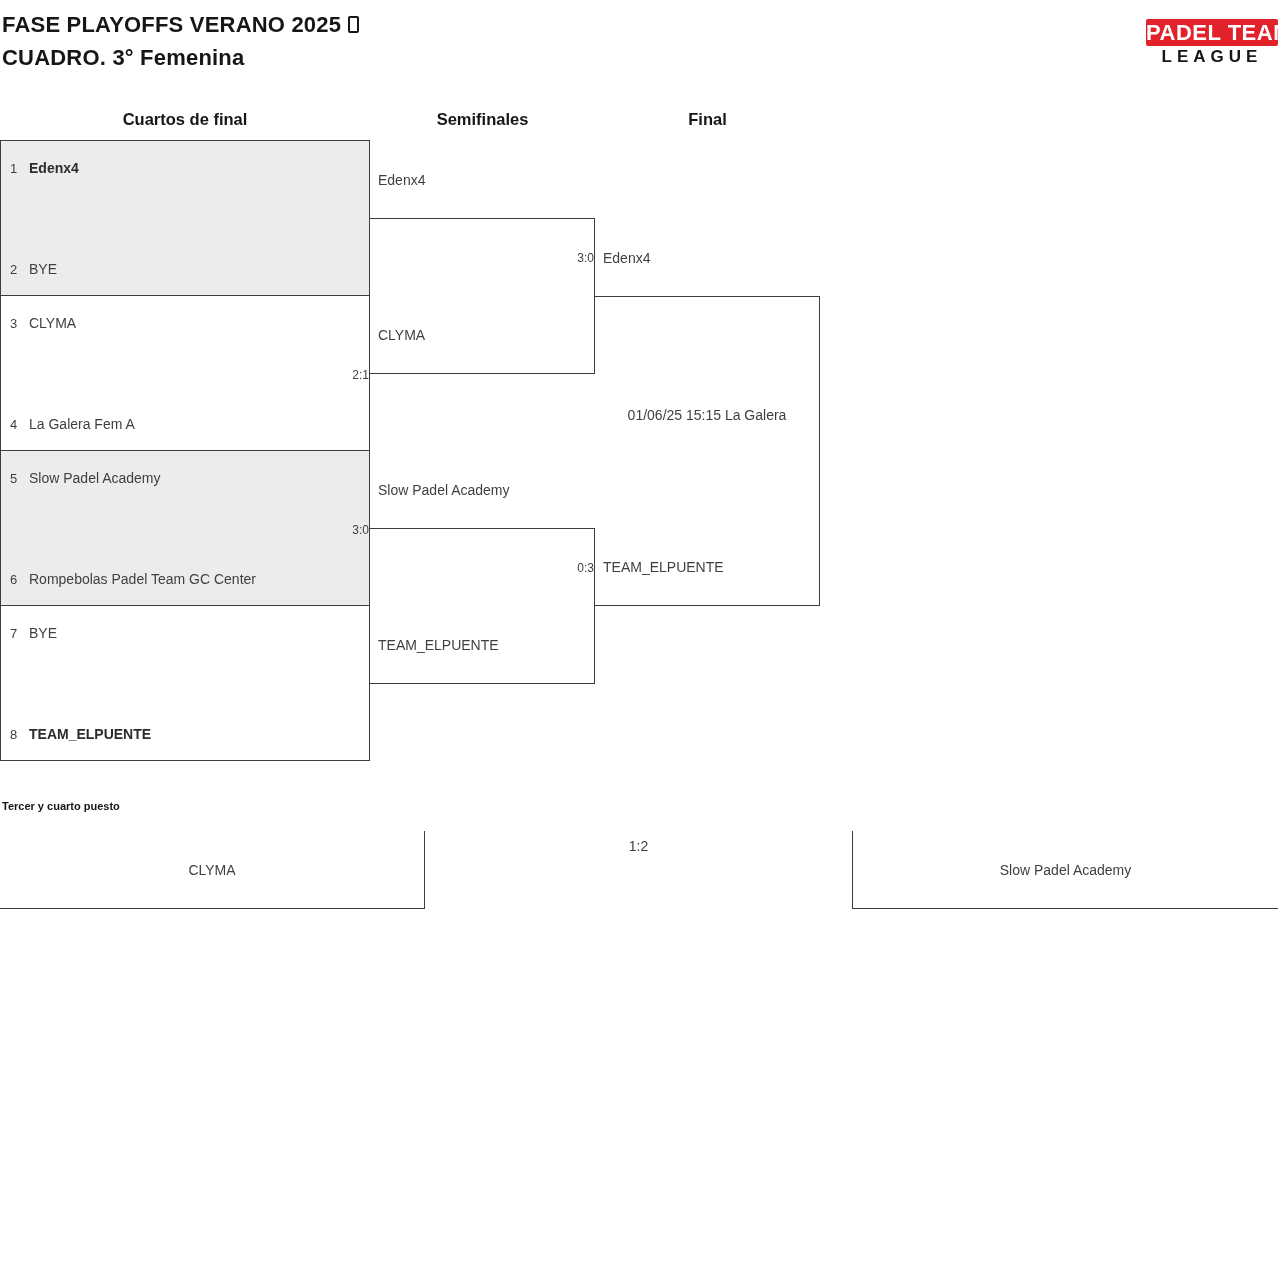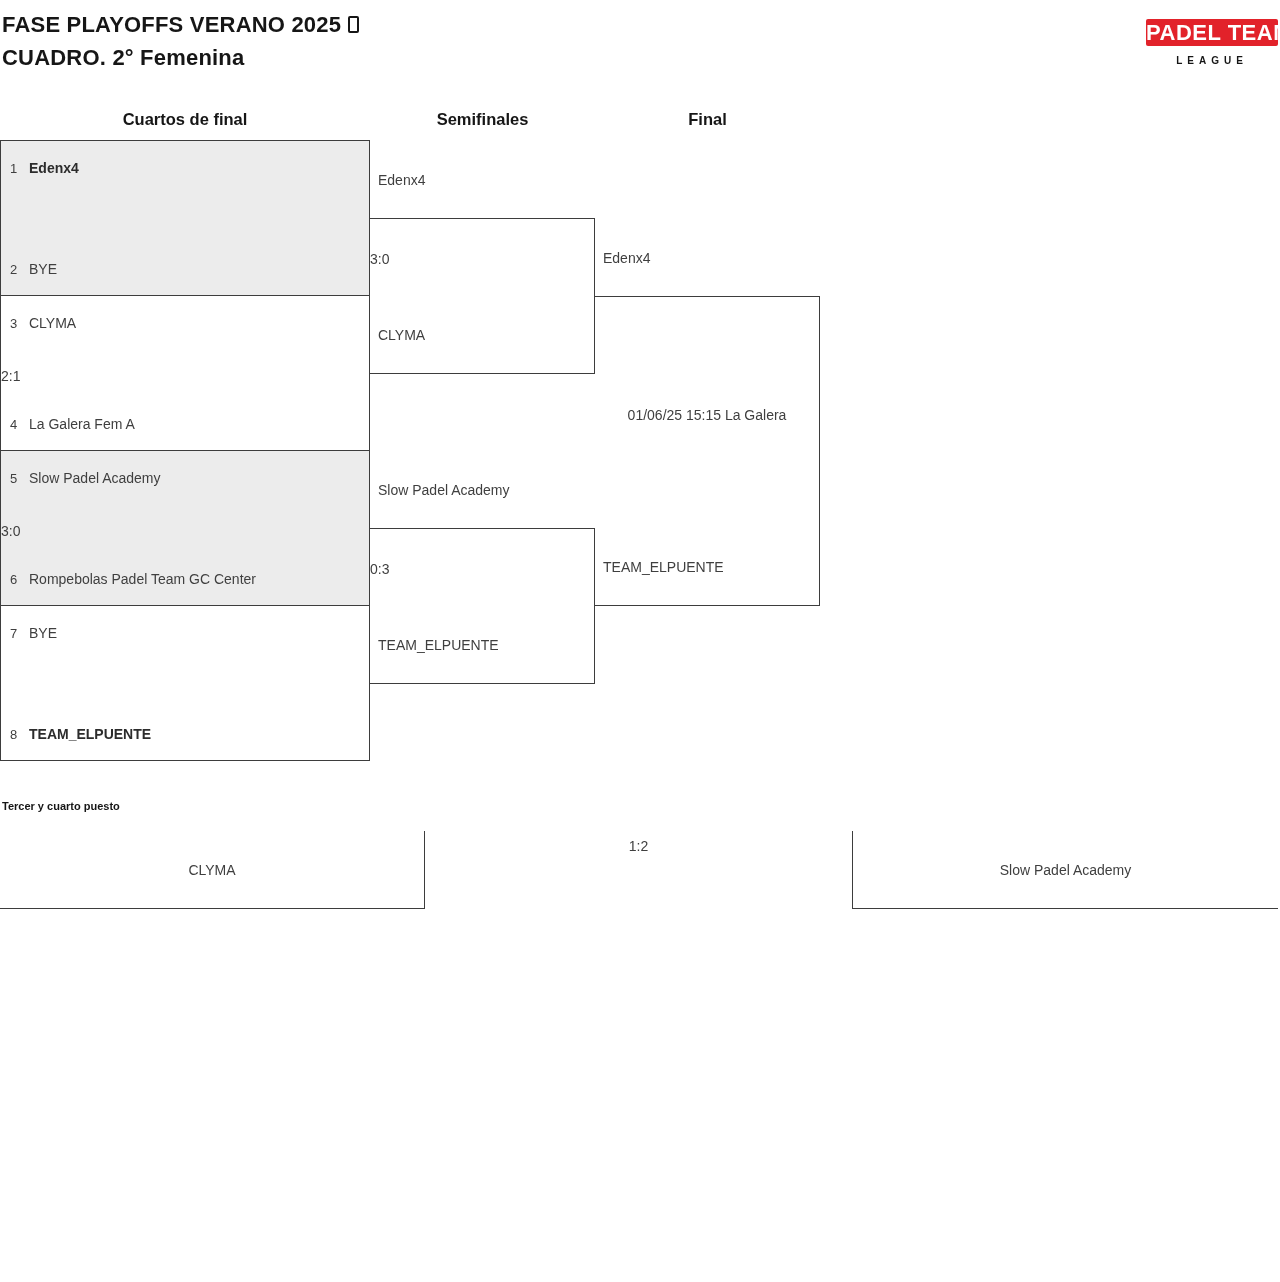--- a/index.html
+++ b/index.html
@@ -45,24 +45,24 @@
     background: #e2222a;
     color: #ffffff;
     font-weight: 800;
     font-size: 22px;
     line-height: 27px;
     letter-spacing: 0.5px;
     border-radius: 2px;
     white-space: nowrap;
   }
   .logo-sub {
-    margin-top: 9px;
+    margin-top: 1px;
     color: #161616;
     font-weight: 800;
-    font-size: 10px;
+    font-size: 17px;
     letter-spacing: 5px;
     white-space: nowrap;
   }
   
   .round-header {
     position: absolute;
     top: 110px;
     font-size: 16.5px;
     font-weight: 600;
     color: #161616;
@@ -96,22 +96,22 @@
     white-space: nowrap;
   }
   .team-row.top { top: 19px; }
   .team-row.bottom { bottom: 18px; }
   .seed { width: 19px; flex: none; font-size: 13px; color: #3f3f3f; }
   .team-name.bold { font-weight: 700; color: #2c2c2c; }
   .score {
     position: absolute;
     left: 0;
     right: 0;
-    text-align: left;
-    font-size: 14px;
+    text-align: right;
+    font-size: 12px;
     color: #3f3f3f;
   }
   .qf-box .score { top: 72px; }
   .open-box {
     position: absolute;
     border: 1px solid #3d3d3d;
     border-left: none;
     background: transparent;
   }
   .sf1 { left: 370px; top: 218px; width: 225px; height: 156px; }
@@ -180,21 +180,21 @@
     font-size: 14px;
     color: #3f3f3f;
   }
 </style>
 </head>
 <body>
 
 <div class="page">
 
   <div class="title-line l1"><span>FASE PLAYOFFS VERANO 2025</span><span class="tofu"></span></div>
-  <div class="title-line l2">CUADRO. 2° Femenina</div>
+  <div class="title-line l2">CUADRO. 3° Femenina</div>
 
   <div class="logo">
     <div class="logo-band">PADEL TEAM</div>
     <div class="logo-sub">LEAGUE</div>
   </div>
 
   <div class="round-header rh-qf">Cuartos de final</div>
   <div class="round-header rh-sf">Semifinales</div>
   <div class="round-header rh-f">Final</div>
 

